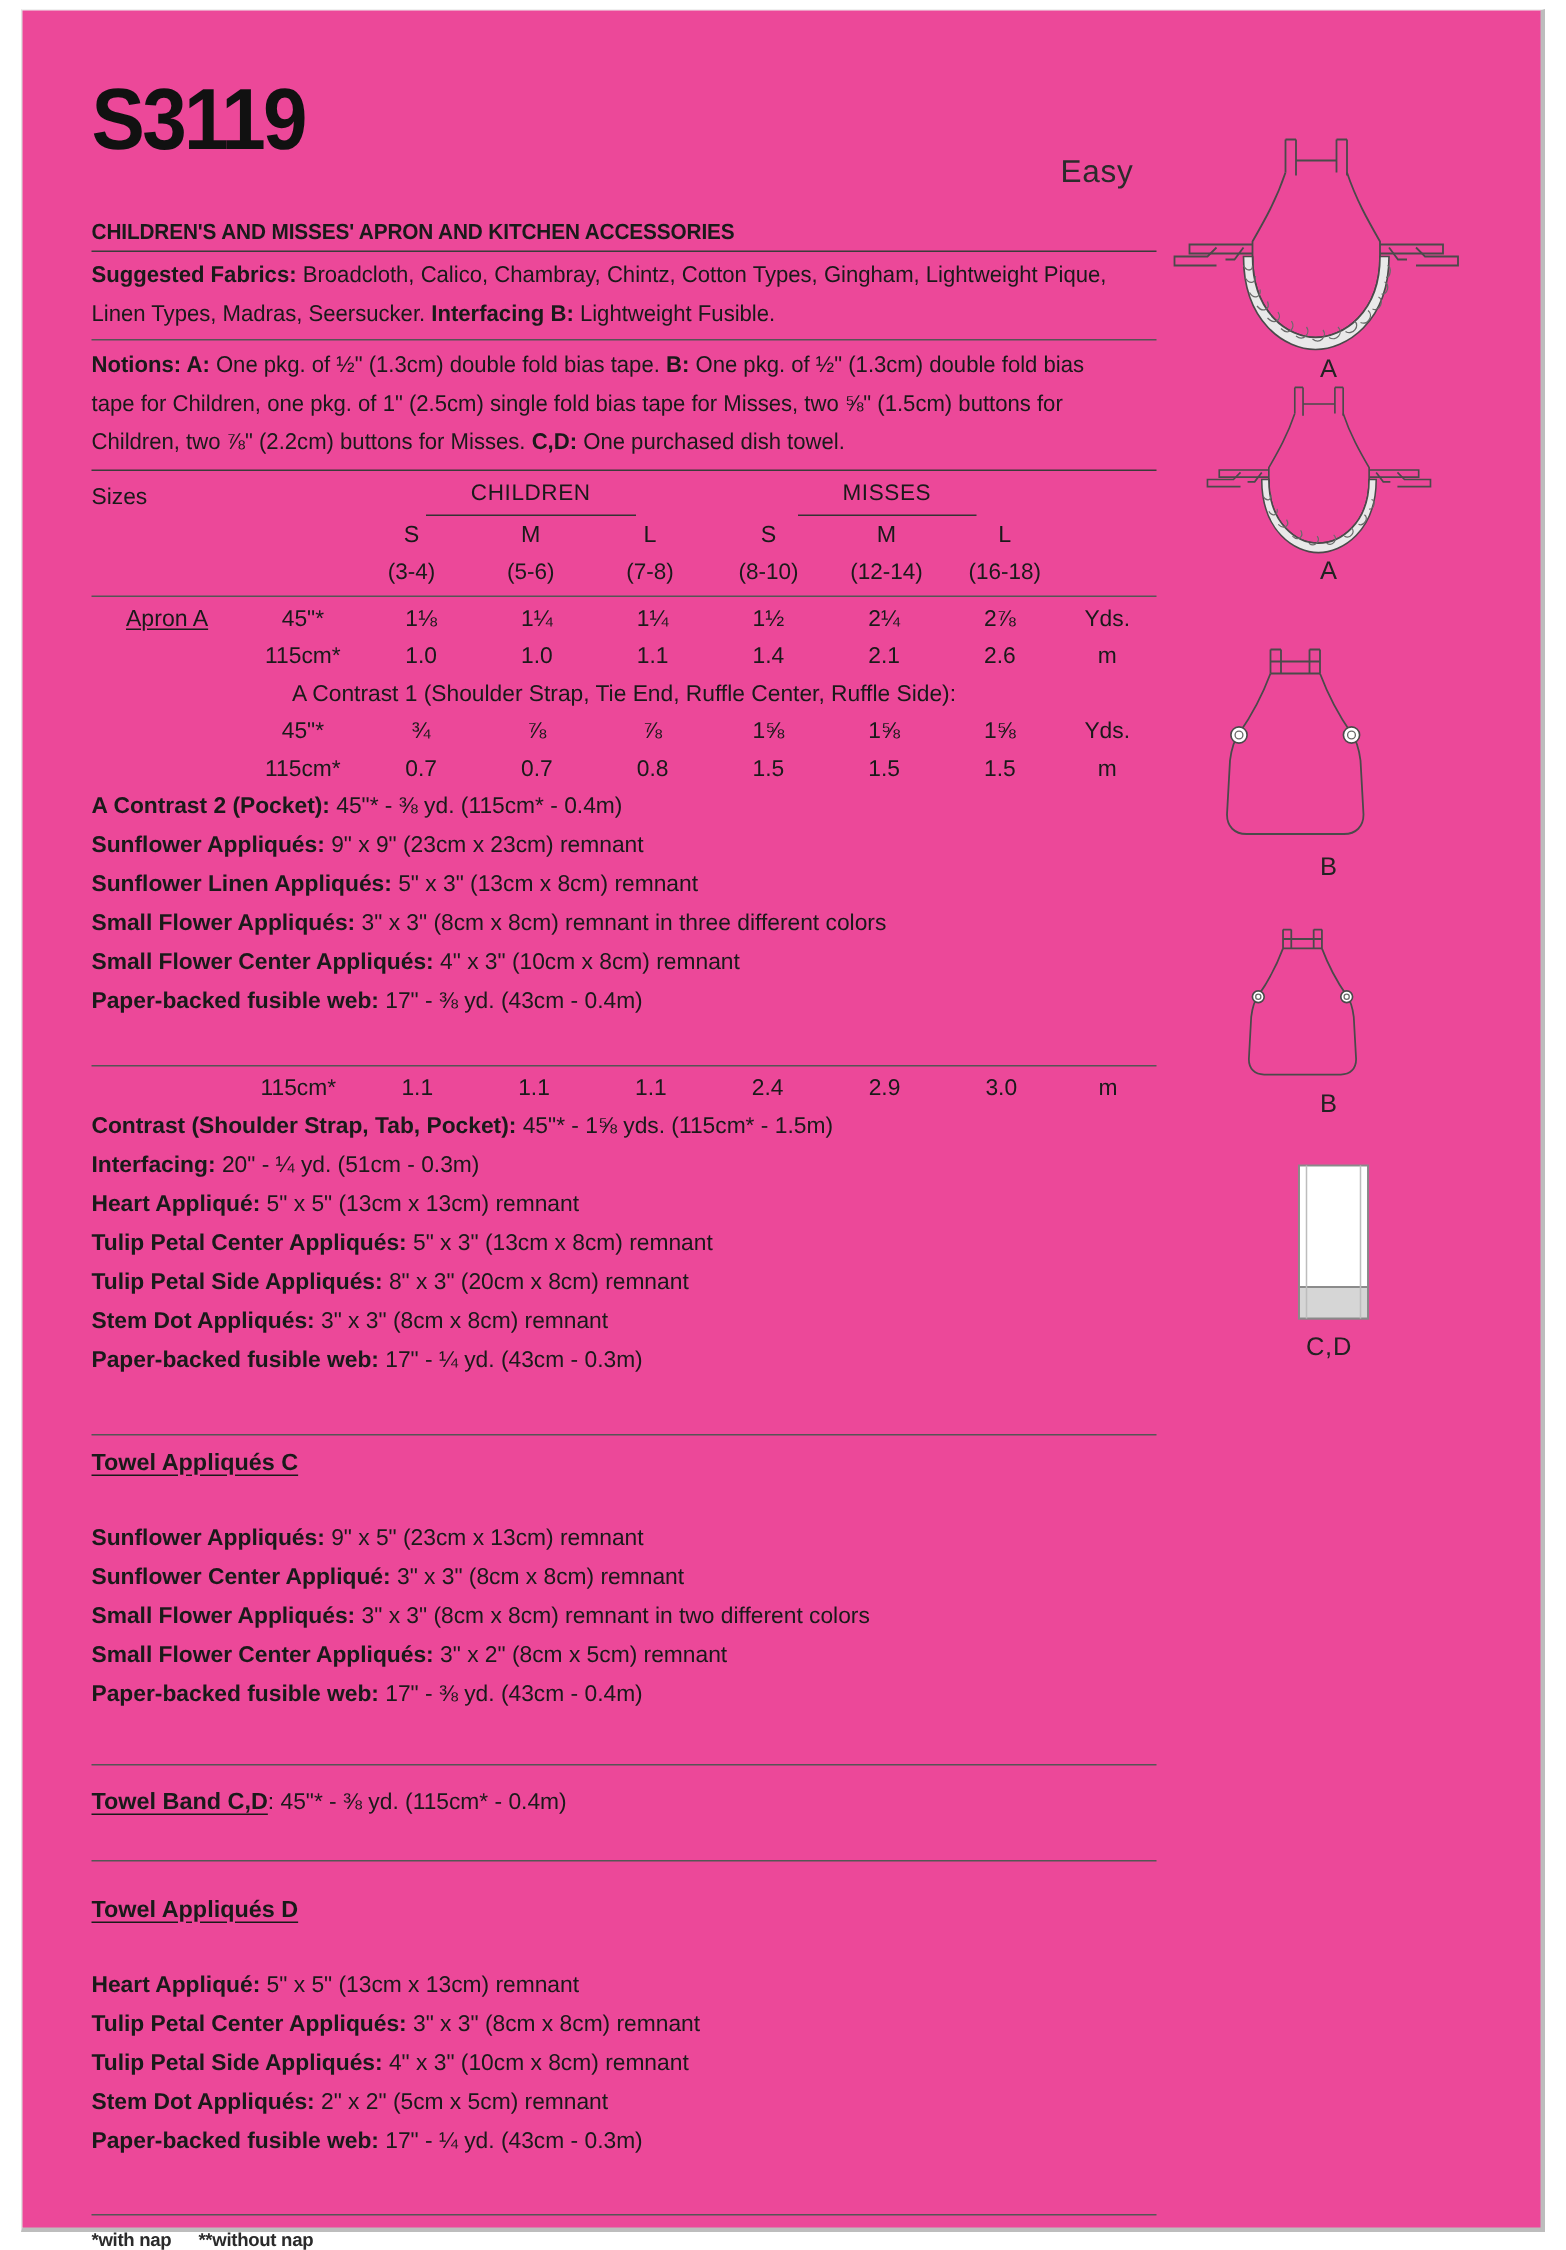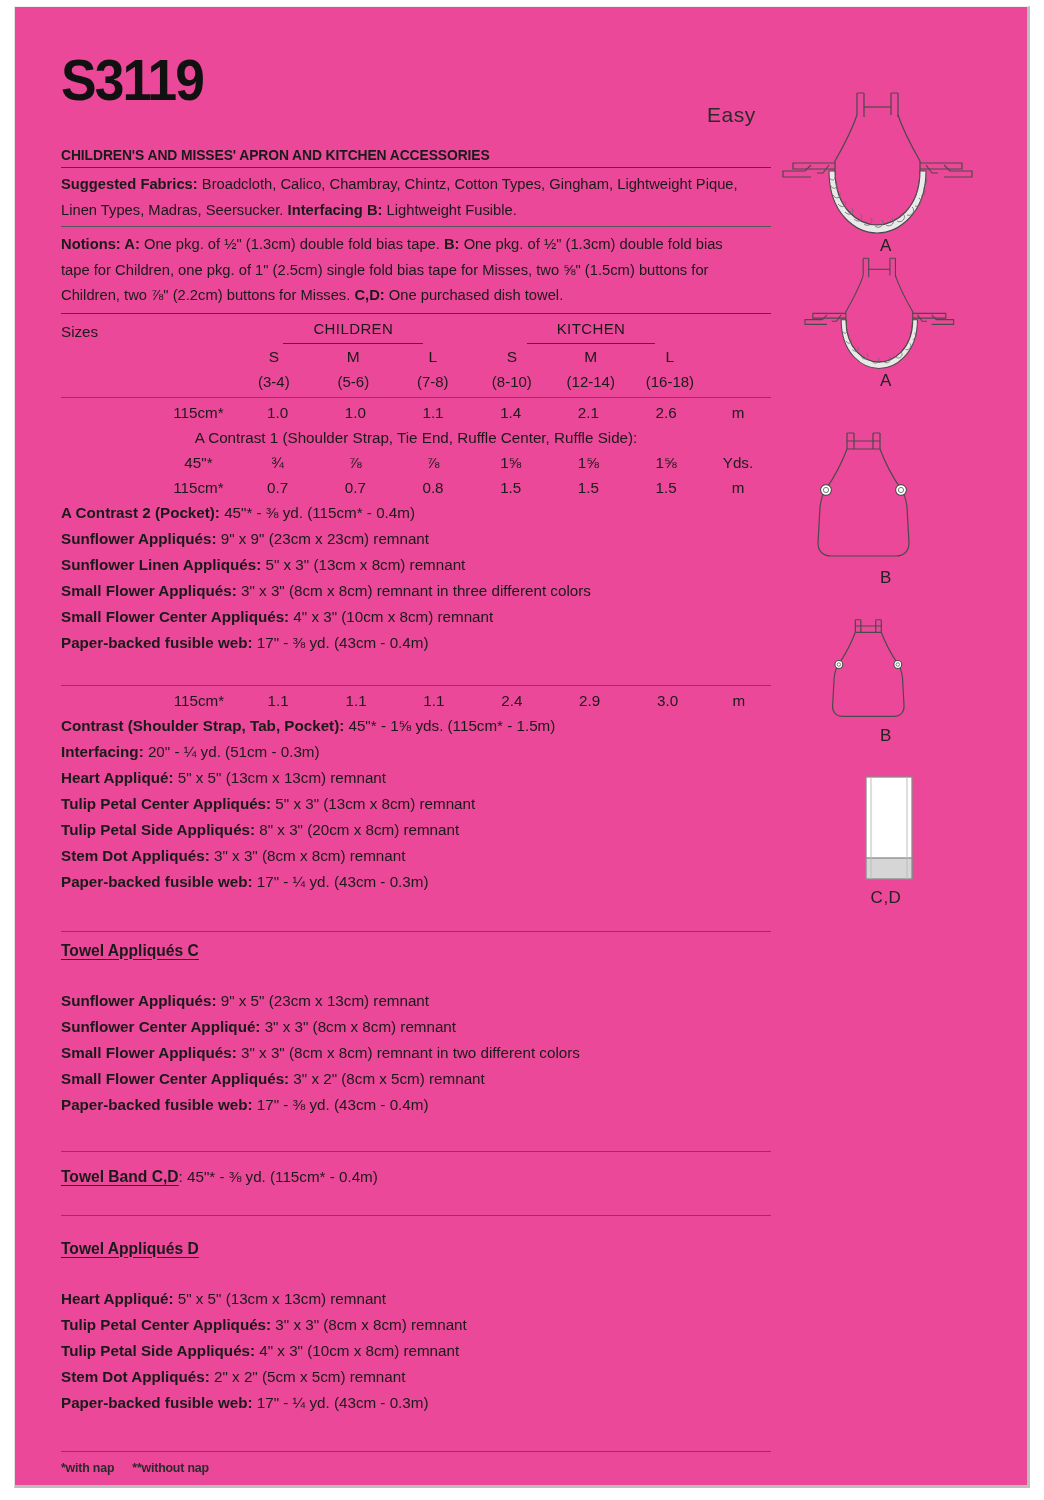--- a/index.html
+++ b/index.html
@@ -210,21 +210,21 @@
 
     <table class="size-table">
       <tbody>
             <tr>
         <td class="c-label" style="text-align:left;font-size:15.2px;">Sizes</td>
         <td class="c-width"></td>
         <td colspan="3" class="grp-head">
           <span class="grp-underline">CHILDREN</span>
         </td>
         <td colspan="3" class="grp-head">
-          <span class="grp-underline">KITCHEN</span>
+          <span class="grp-underline">MISSES</span>
         </td>
         <td class="c-unit"></td>
       </tr>
       <tr>
         <td class="c-label"></td>
         <td class="c-width"></td>
         <td class="c-size colhead">S</td>
         <td class="c-size colhead">M</td>
         <td class="c-size colhead">L</td>
         <td class="c-size colhead">S</td>
@@ -243,20 +243,31 @@
         <td class="c-size colsub">(16-18)</td>
         <td class="c-unit"></td>
       </tr>
     </tbody>
         </table>
 
     <div class="rule-thin" style="margin-top:3px;"></div>
 
     <table class="size-table">
       <tbody>
+            <tr>
+        <td class="c-label row-name">Apron A</td>
+        <td class="c-width">45"*</td>
+        <td class="c-size">1⅛</td>
+        <td class="c-size">1¼</td>
+        <td class="c-size">1¼</td>
+        <td class="c-size">1½</td>
+        <td class="c-size">2¼</td>
+        <td class="c-size">2⅞</td>
+        <td class="c-unit">Yds.</td>
+      </tr>
       <tr>
         <td class="c-label"></td>
         <td class="c-width">115cm*</td>
         <td class="c-size">1.0</td>
         <td class="c-size">1.0</td>
         <td class="c-size">1.1</td>
         <td class="c-size">1.4</td>
         <td class="c-size">2.1</td>
         <td class="c-size">2.6</td>
         <td class="c-unit">m</td>

